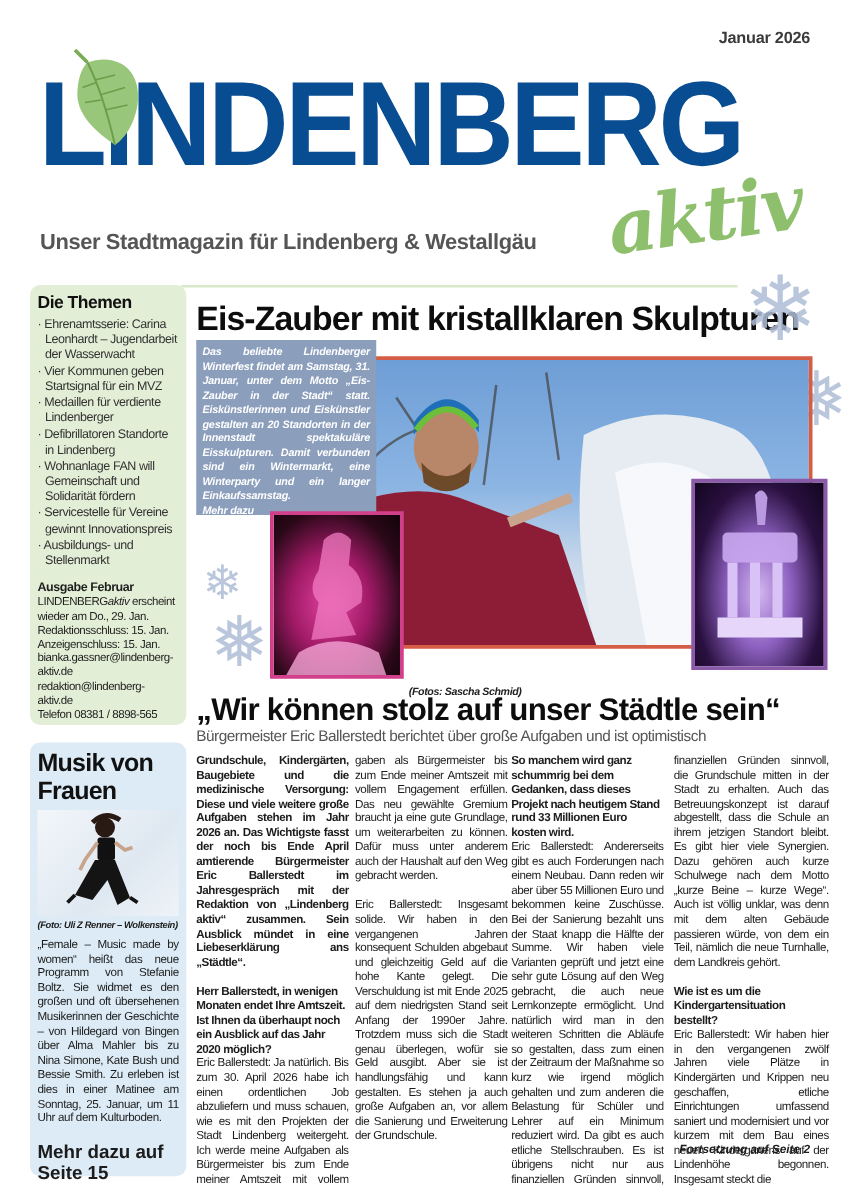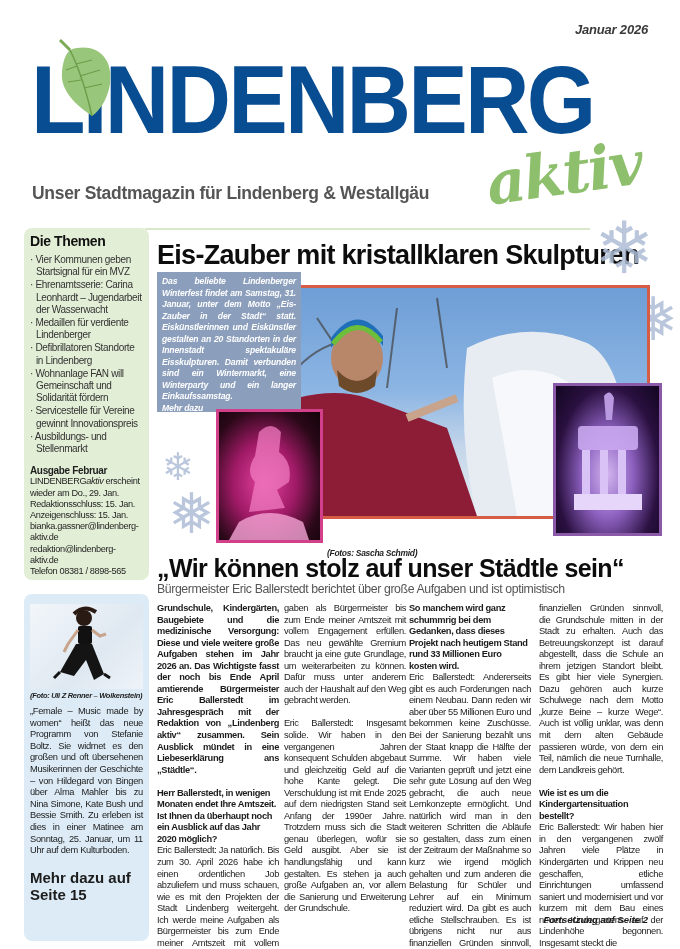--- a/index.html
+++ b/index.html
@@ -1,20 +1,20 @@
 <!DOCTYPE html>
 <html><head>
 <meta charset="utf-8">
 <style>
   * { box-sizing: border-box; margin: 0; padding: 0; }
   html, body { width: 680px; height: 949px; background: #ffffff; overflow: hidden; }
   body { position: relative; font-family: "Liberation Sans", sans-serif; color: #1a1a1a; }
 
   
-  .issue-date { position: absolute; top: 22px; right: 32px; font-family: "Liberation Sans Narrow", "Liberation Sans", sans-serif; font-weight: bold; font-size: 13px; color: #3a3a3a; letter-spacing: -0.2px; font-style: italic; }
+  .issue-date { position: absolute; top: 22px; right: 32px; font-family: "Liberation Sans Narrow", "Liberation Sans", sans-serif; font-weight: bold; font-size: 13px; color: #3a3a3a; letter-spacing: -0.2px; }
   .masthead { position: absolute; top: 52px; left: 31px; font-family: "Liberation Sans", sans-serif; font-weight: bold; font-size: 96px; line-height: 1; color: #084d91; letter-spacing: -3px; transform: scaleX(0.93); transform-origin: left top; }
   .leaf { position: absolute; top: 36px; left: 52px; width: 64px; height: 84px; }
   .aktiv { position: absolute; top: 138px; left: 486px; font-family: "DejaVu Serif", serif; font-style: italic; font-weight: bold; font-size: 60px; color: #8dbf6c; transform: rotate(-8deg); letter-spacing: -2px; }
   .subtitle { position: absolute; top: 183px; left: 32px; font-weight: bold; font-size: 17.5px; color: #555555; letter-spacing: -0.3px; }
   .rule { position: absolute; top: 228px; left: 145px; width: 445px; height: 2px; background: #d9e8c8; }
 
   
   .themes-box { position: absolute; top: 228px; left: 24px; width: 125px; height: 352px; background: #e3eed6; border-radius: 8px; padding: 5px 6px; }
   .themes-title { font-weight: bold; font-size: 14px; color: #111; letter-spacing: -0.4px; margin-bottom: 5px; }
   .themes-list { list-style: none; }
@@ -67,40 +67,41 @@
   <path d="M18 14 C28 34, 34 54, 40 80" stroke="#6c9d4a" stroke-width="1.5" fill="none"></path>
   <path d="M24 28 L40 24 M28 40 L48 34 M32 52 L50 48 M25 30 L14 34 M29 44 L16 46" stroke="#6c9d4a" stroke-width="1.2" fill="none"></path>
 </svg>
 <div class="aktiv">aktiv</div>
 <div class="subtitle">Unser Stadtmagazin für Lindenberg &amp; Westallgäu</div>
 <div class="rule"></div>
 
 <div class="themes-box">
   <div class="themes-title">Die Themen</div>
   <ul class="themes-list">
+    <li>Ehrenamtsserie: Carina Leonhardt – Jugendarbeit der Wasserwacht</li>
     <li>Vier Kommunen geben Startsignal für ein MVZ</li>
-    <li>Ehrenamtsserie: Carina Leonhardt – Jugendarbeit der Wasserwacht</li>
     <li>Medaillen für verdiente Lindenberger</li>
     <li>Defibrillatoren Standorte in Lindenberg</li>
     <li>Wohnanlage FAN will Gemeinschaft und Solidarität fördern</li>
     <li>Servicestelle für Vereine gewinnt Innovationspreis</li>
     <li>Ausbildungs- und Stellenmarkt</li>
   </ul>
   <div class="next-issue">
     <div class="ni-title">Ausgabe Februar</div>
     <div><span>LINDENBERG</span><i>aktiv</i><span> erscheint wieder am Do., 29. Jan.</span></div>
     <div>Redaktionsschluss: 15. Jan.</div>
     <div>Anzeigenschluss: 15. Jan.</div>
     <div>bianka.gassner@lindenberg-aktiv.de</div>
     <div>redaktion@lindenberg-aktiv.de</div>
     <div>Telefon 08381 / 8898-565</div>
   </div>
 </div>
 
 <div class="music-box">
+  <div class="music-title">Musik von Frauen</div>
   <div class="music-photo">
     <svg width="113" height="85" viewBox="0 0 113 85">
       <circle cx="54" cy="14" r="8" fill="#2a1a14"></circle>
       <path d="M44 10 Q54 0 66 8" stroke="#2a1a14" stroke-width="4" fill="none"></path>
       <rect x="48" y="22" width="14" height="18" rx="2" fill="#111"></rect>
       <path d="M48 26 L38 40 L34 48" stroke="#c9a48c" stroke-width="3" fill="none"></path>
       <path d="M62 26 L70 32 L76 30" stroke="#c9a48c" stroke-width="3" fill="none"></path>
       <path d="M46 40 L62 40 L74 70 L64 76 L56 56 L44 72 L30 68 Z" fill="#141414"></path>
       <path d="M30 68 L24 74 M74 70 L80 74" stroke="#141414" stroke-width="3"></path>
     </svg>

